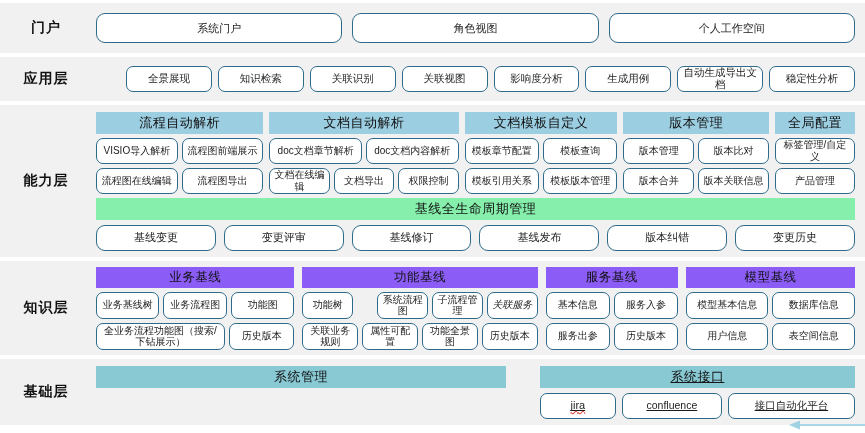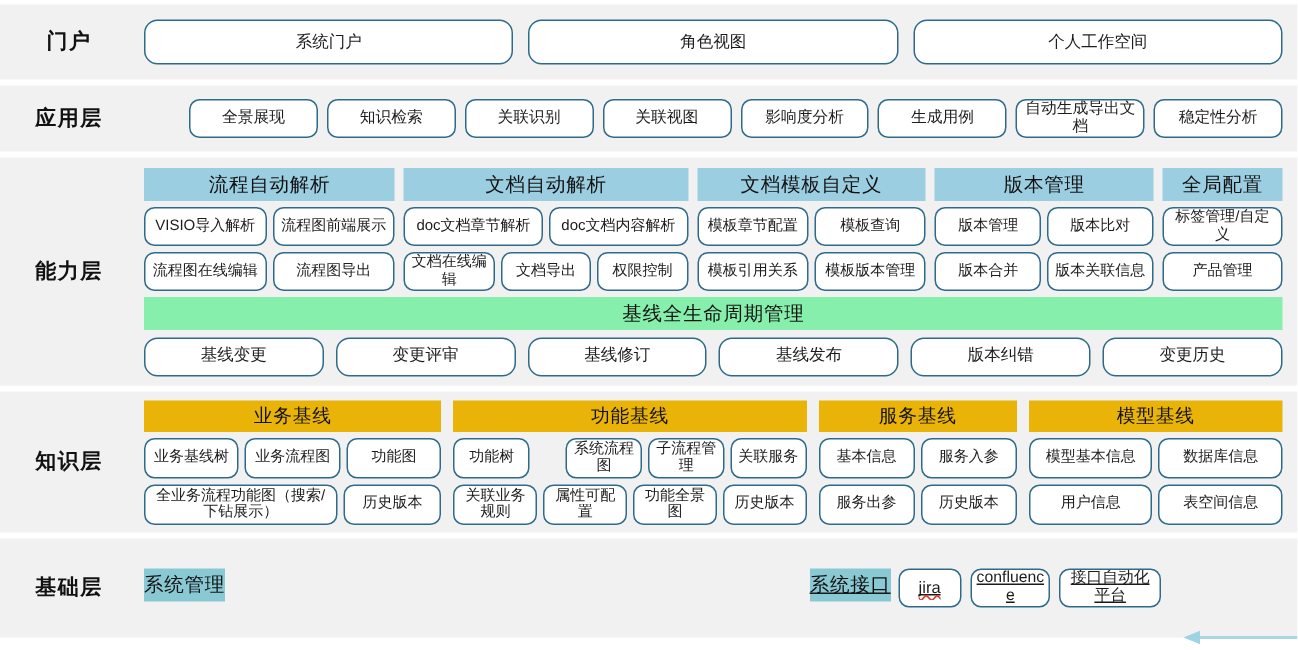--- a/index.html
+++ b/index.html
@@ -152,21 +152,21 @@
     gap: 8px;
     align-items: stretch;
   }
   .know-group {
     display: flex;
     flex-direction: column;
     gap: 4px;
     min-width: 0;
   }
   .know-head {
-    background: #eab308;
+    background: #8b5cf6;
     text-align: center;
     font-size: 12.5px;
     height: 21px;
     line-height: 21px;
     color: #111;
     letter-spacing: 0.5px;
     overflow: hidden;
   }
   .know-row {
     display: flex;
@@ -177,21 +177,21 @@
     height: 27px;
   }
   
   .base-groups {
     display: flex;
     gap: 34px;
     align-items: stretch;
   }
   .base-group {
     display: flex;
-    flex-direction: row;
+    flex-direction: column;
     gap: 5px;
     min-width: 0;
   }
   .base-head {
     background: #89c9d4;
     text-align: center;
     font-size: 13px;
     height: 22px;
     line-height: 22px;
     color: #111;
@@ -341,21 +341,21 @@
               <div class="pill" style="flex: 2.1 1 0px;">全业务流程功能图（搜索/下钻展示）</div>
               <div class="pill" style="flex: 1 1 0px;">历史版本</div>
             </div>
           </div>
           <div class="know-group" style="flex: 32 1 0px;">
             <div class="know-head">功能基线</div>
             <div class="know-row">
               <div class="pill" style="flex: 1 1 0px;">功能树</div>
               <div class="pill" style="flex: 1 1 0px; margin-left: 20px;">系统流程图</div>
               <div class="pill" style="flex: 1 1 0px;">子流程管理</div>
-              <div class="pill" style="flex: 1 1 0px;">关联服务</div>
+              <div class="pill" style="flex: 1 1 0px; font-style: italic;">关联服务</div>
             </div>
             <div class="know-row">
               <div class="pill" style="flex: 1 1 0px;">关联业务规则</div>
               <div class="pill" style="flex: 1 1 0px;">属性可配置</div>
               <div class="pill" style="flex: 1 1 0px;">功能全景图</div>
               <div class="pill" style="flex: 1 1 0px;">历史版本</div>
             </div>
           </div>
           <div class="know-group" style="flex: 18 1 0px;">
             <div class="know-head">服务基线</div>

